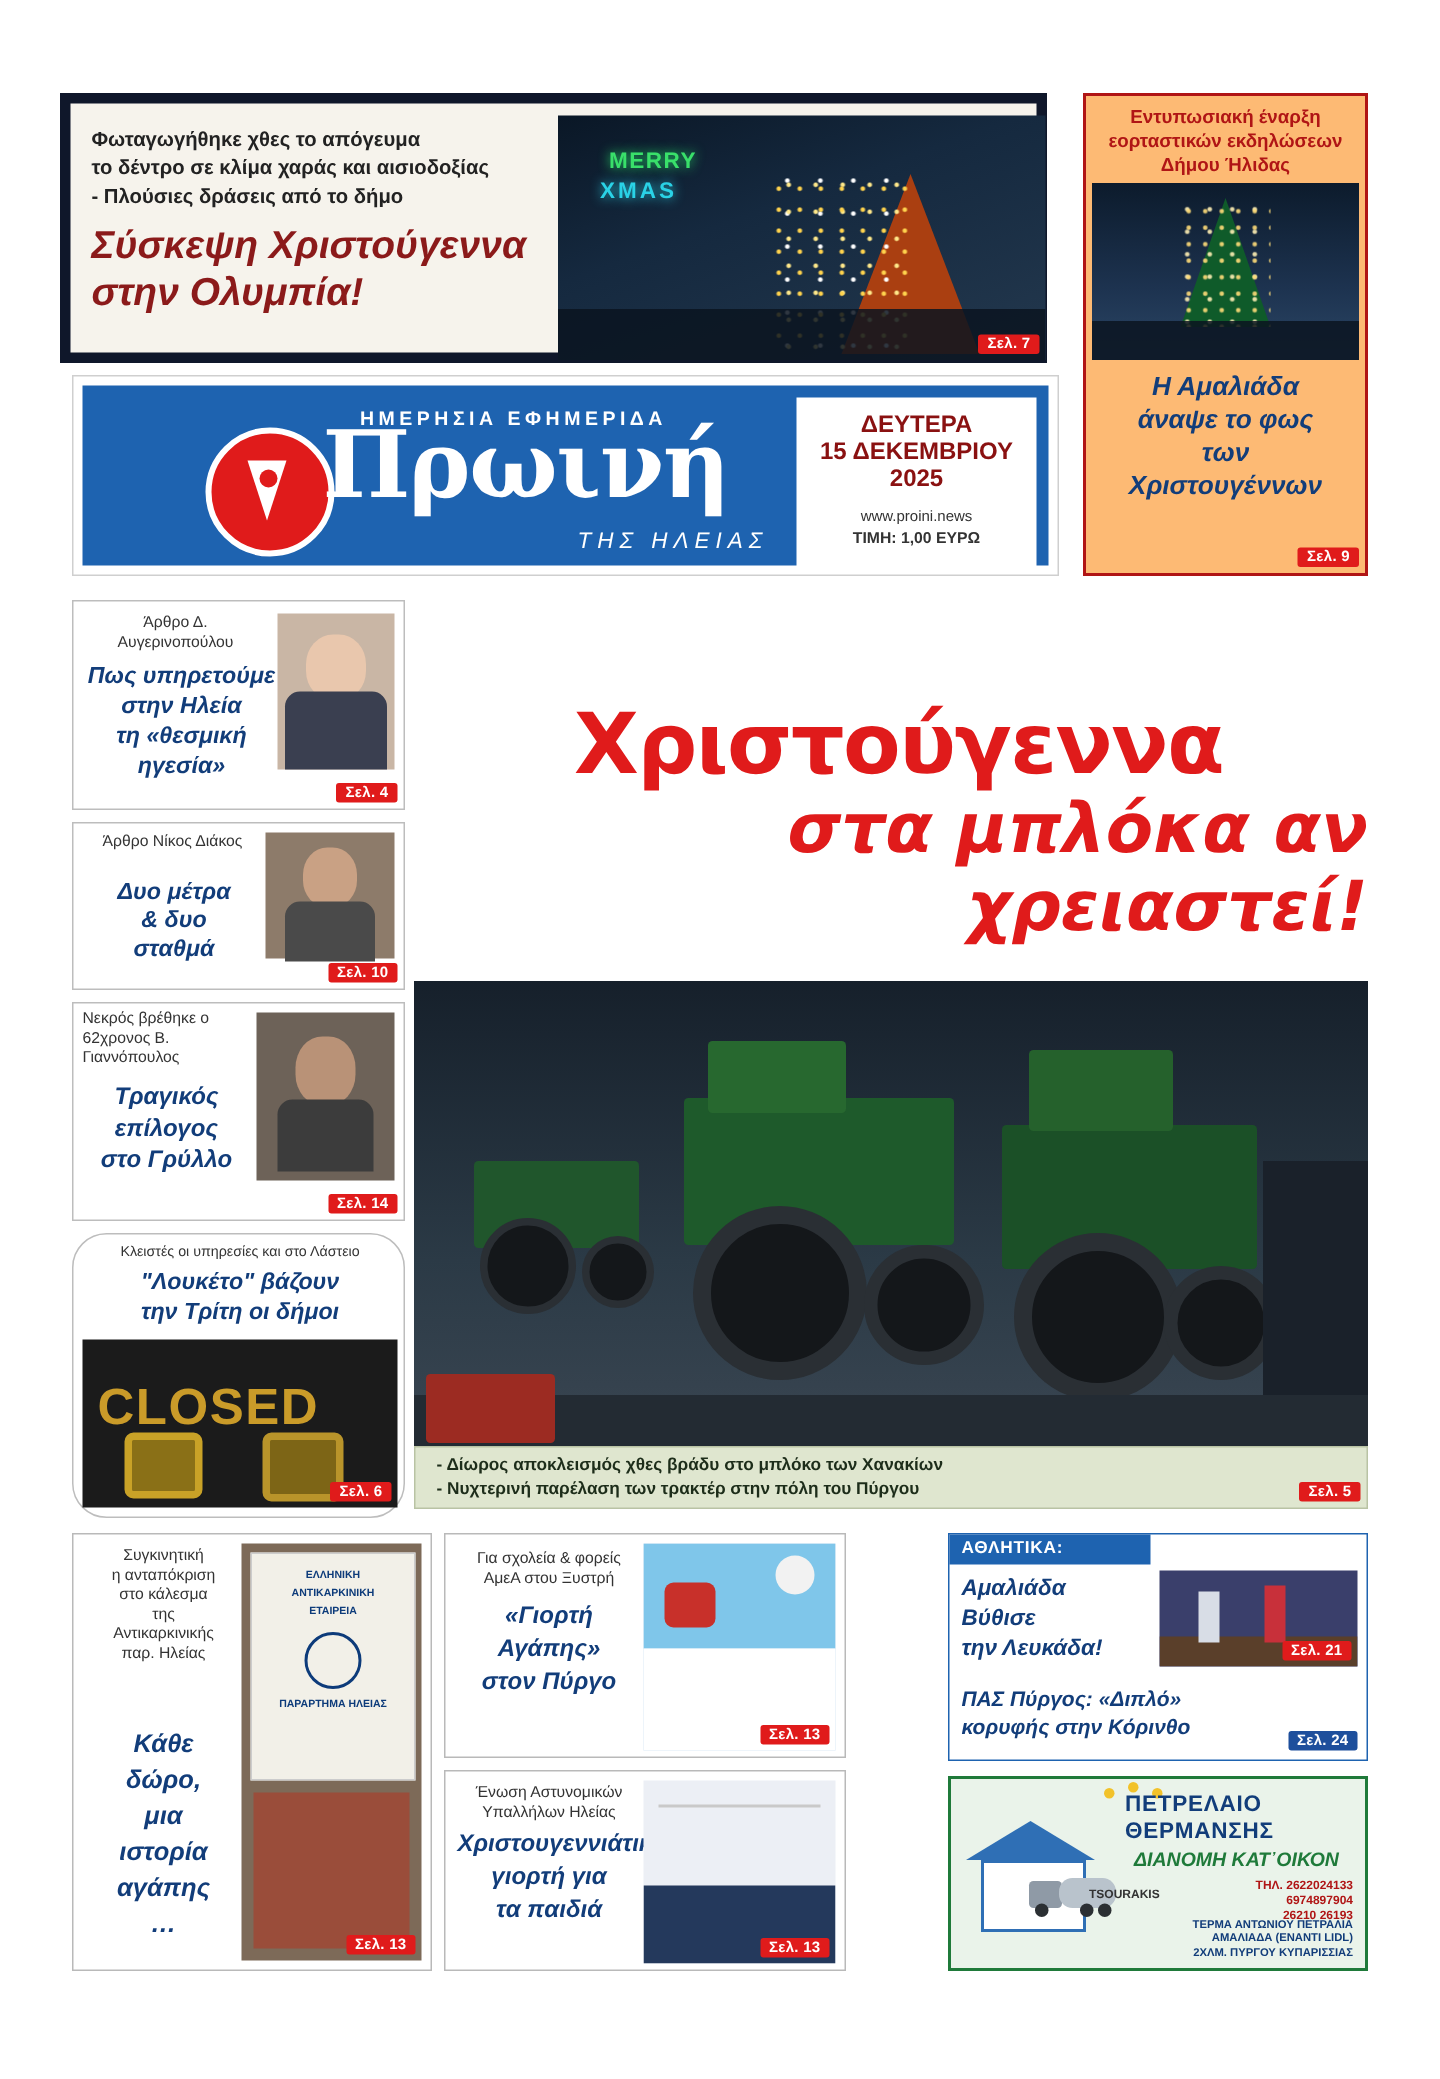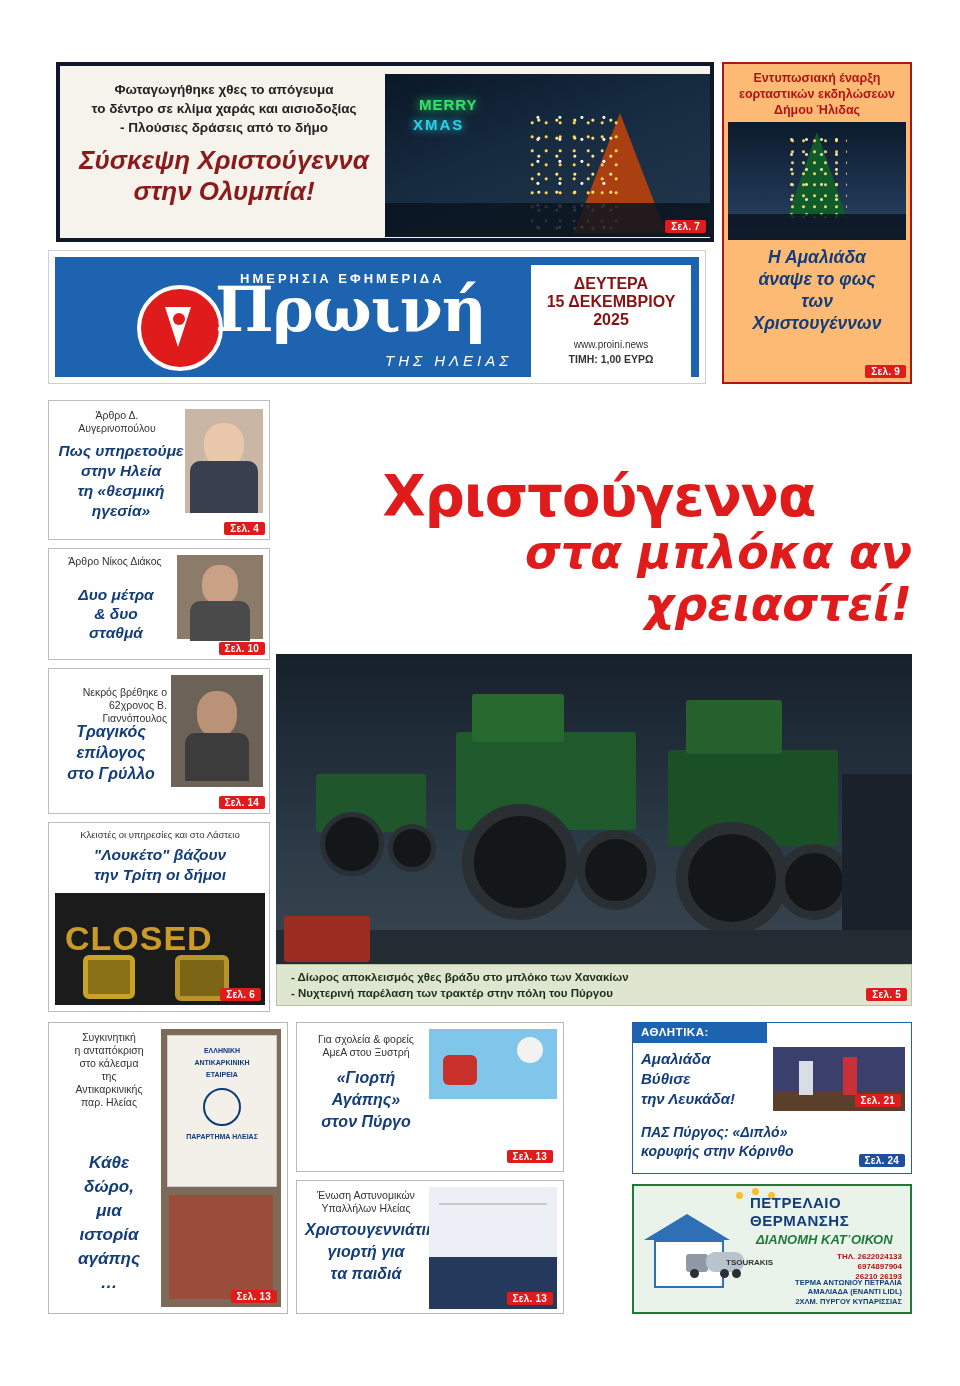--- a/index.html
+++ b/index.html
@@ -5,21 +5,21 @@
   html,body{margin:0;padding:0;background:#ffffff;}
   body{width:960px;height:1386px;position:relative;font-family:"Liberation Sans",sans-serif;color:#111;}
   .page{position:absolute;left:0;top:0;width:960px;height:1386px;background:#fff;}
   .abs{position:absolute;box-sizing:border-box;}
   .bx{border:1px solid #b9b9b9;background:#fff;}
   .cap{position:absolute;right:4px;bottom:4px;background:#e01b1b;color:#fff;font-size:10px;
        padding:1px 6px;border-radius:2px;font-weight:bold;letter-spacing:.2px;}
   .cap.blue{background:#1e4f9c;}
 
   
-  #top-teaser{left:56px;top:62px;width:658px;height:180px;border:4px solid #0f172a;background:#f6f3ec;text-align:center;}
+  #top-teaser{left:40px;top:62px;width:658px;height:180px;border:7px solid #0f172a;background:#f6f3ec;}
   #top-teaser .txt{position:absolute;left:14px;top:14px;width:300px;}
   #top-teaser .l1{font-size:13.5px;line-height:19px;color:#222;font-weight:bold;}
   #top-teaser .big{font-size:26px;line-height:31px;color:#8b1a1a;font-weight:bold;font-style:italic;margin-top:8px;}
   #top-teaser .ph{position:absolute;left:325px;top:8px;width:325px;height:163px;
      background:linear-gradient(160deg,#0a1726 0%,#15293f 40%,#23384e 100%);overflow:hidden;}
   .xmastree{position:absolute;left:58%;bottom:4px;width:0;height:0;border-left:46px solid transparent;
      border-right:46px solid transparent;border-bottom:120px solid #b2400f;opacity:.95;}
   .lights{position:absolute;left:58%;bottom:4px;width:92px;height:120px;margin-left:-46px;
      background:radial-gradient(circle at 30% 70%, #ffd34d 1px, transparent 2px),
                 radial-gradient(circle at 60% 40%, #ffe88a 1px, transparent 2px),
@@ -69,25 +69,25 @@
   #op1 .kick{position:absolute;left:8px;top:8px;width:120px;font-size:10.5px;line-height:13px;color:#333;text-align:center;}
   #op1 .ttl{position:absolute;left:6px;top:40px;width:132px;font-size:15.5px;line-height:20px;color:#123d7a;
      font-weight:bold;font-style:italic;text-align:center;}
   #op1 .ph{position:absolute;right:6px;top:8px;width:78px;height:104px;background:#c9b6a5;overflow:hidden;}
   #op2{left:48px;top:548px;width:222px;height:112px;}
   #op2 .kick{position:absolute;left:6px;top:6px;width:120px;font-size:10.5px;line-height:13px;color:#333;text-align:center;}
   #op2 .ttl{position:absolute;left:6px;top:36px;width:122px;font-size:15.5px;line-height:19px;color:#123d7a;
      font-weight:bold;font-style:italic;text-align:center;}
   #op2 .ph{position:absolute;right:6px;top:6px;width:86px;height:84px;background:#8d7b6a;}
   #op3{left:48px;top:668px;width:222px;height:146px;}
-  #op3 .kick{position:absolute;left:6px;top:17px;width:112px;font-size:10.5px;line-height:13px;color:#333;text-align:right;}
+  #op3 .kick{position:absolute;left:6px;top:4px;width:112px;font-size:10.5px;line-height:13px;color:#333;text-align:left;}
   #op3 .ttl{position:absolute;left:6px;top:52px;width:112px;font-size:16px;line-height:21px;color:#123d7a;
      font-weight:bold;font-style:italic;text-align:center;}
   #op3 .ph{position:absolute;right:6px;top:6px;width:92px;height:112px;background:#6d6258;}
-  #op4{left:48px;top:822px;width:222px;height:190px;}
+  #op4{left:48px;top:822px;width:222px;height:190px;border-radius:23px;}
   #op4 .kick{position:absolute;left:6px;top:6px;width:210px;font-size:9.5px;line-height:12px;color:#333;text-align:center;}
   #op4 .ttl{position:absolute;left:6px;top:22px;width:210px;font-size:15.5px;line-height:20px;color:#123d7a;
      font-weight:bold;font-style:italic;text-align:center;}
   #op4 .ph{position:absolute;left:6px;top:70px;width:210px;height:112px;background:#1b1b1b;overflow:hidden;}
   .closedtxt{position:absolute;left:10px;top:26px;font-size:34px;font-weight:bold;color:#d9a62b;
      font-family:"Liberation Sans",sans-serif;letter-spacing:1px;opacity:.92;}
 
   
   #lead-kicker{left:286px;top:398px;width:626px;}
   #lead-kicker div{font-size:17px;line-height:25px;font-style:italic;color:#123d7a;text-align:center;font-weight:bold;}

